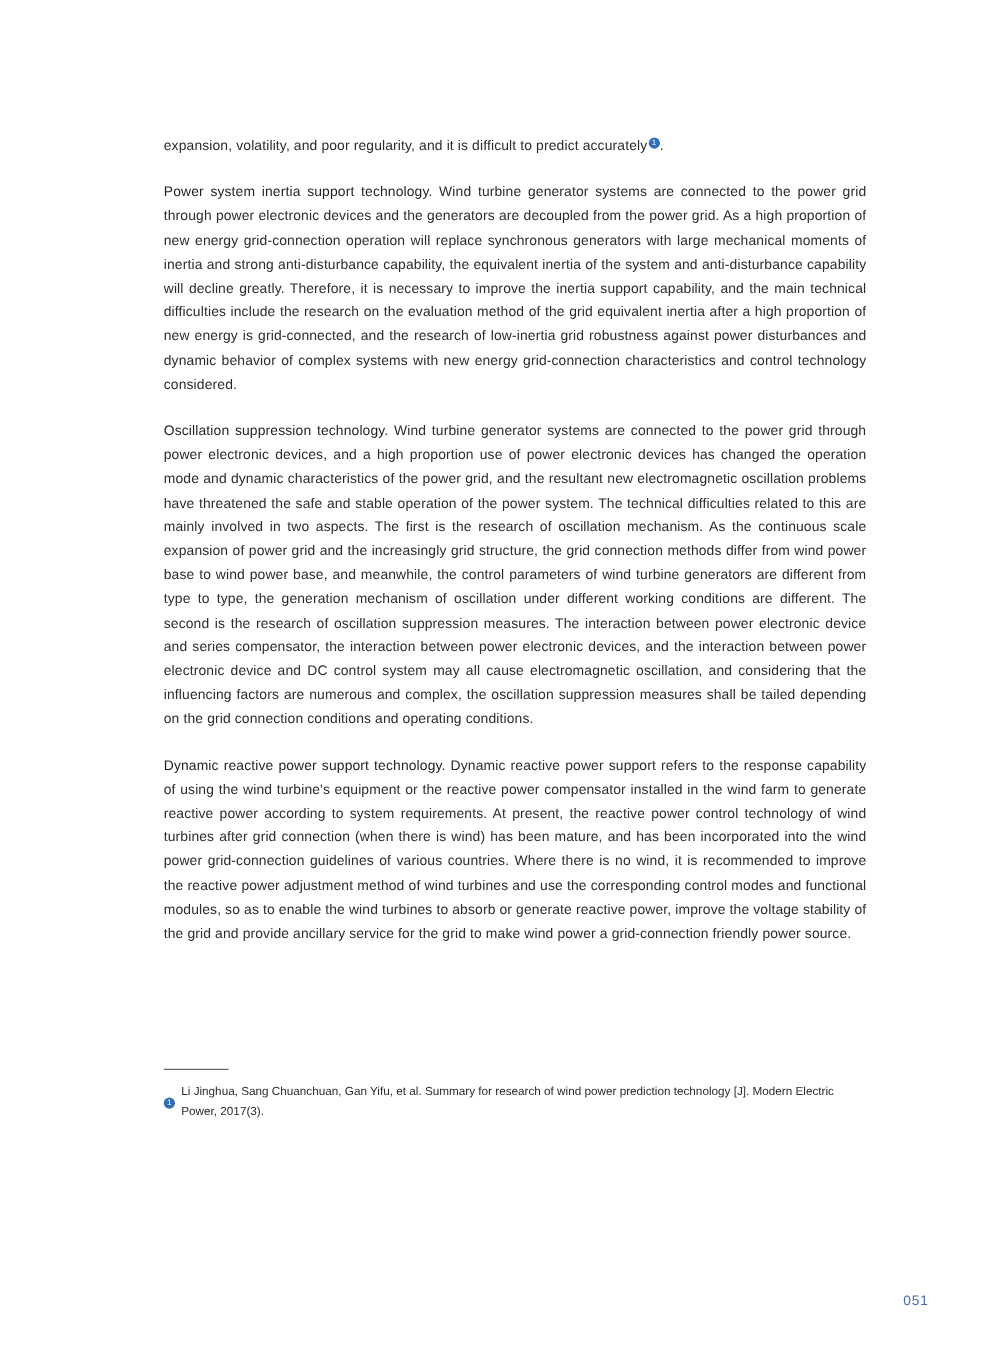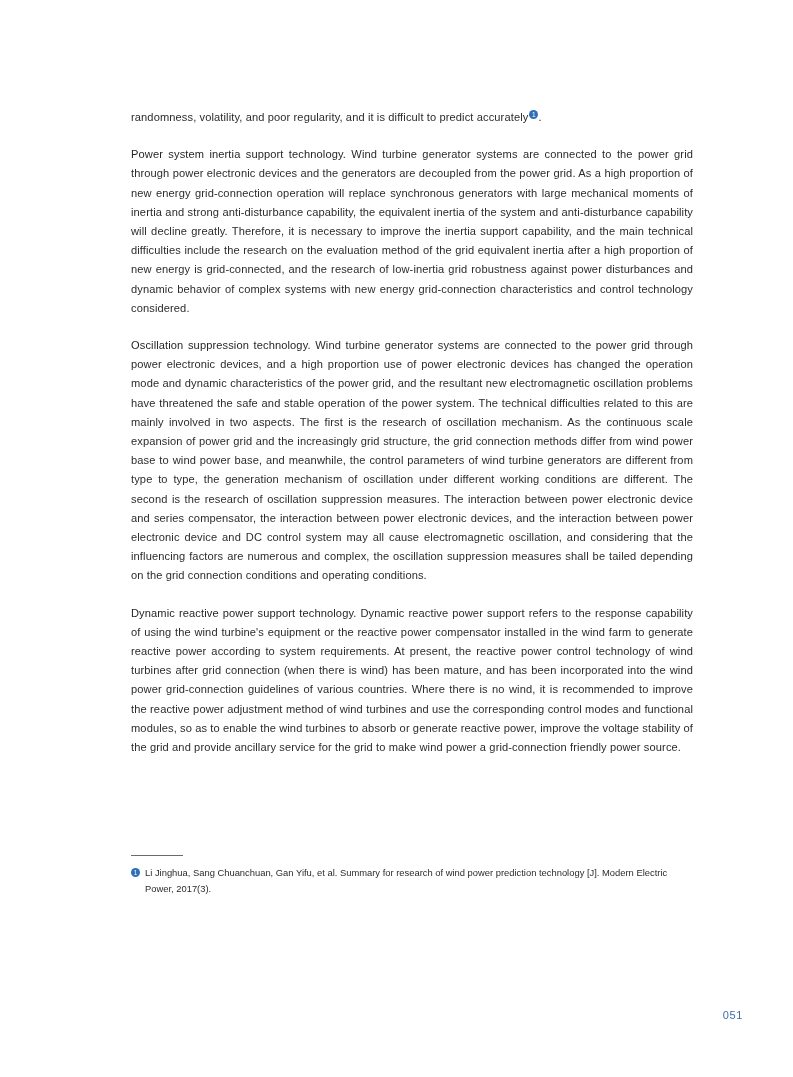--- a/index.html
+++ b/index.html
@@ -61,21 +61,21 @@
     width: 562px;
   }
   .footnote-rule {
     width: 52px;
     height: 0;
     border-top: 1px solid #6b6b6b;
     margin-bottom: 9px;
   }
   .footnote {
     display: flex;
-    align-items: flex-start;
+    align-items: center;
     font-size: 9.4px;
     line-height: 16px;
     color: #2b2b2b;
   }
   .footnote .fn-num {
     flex: 0 0 auto;
     width: 9px;
     height: 9px;
     border-radius: 50%;
     background: #2e6fb7;
@@ -85,35 +85,35 @@
     text-align: center;
     margin: 3px 5px 0 0;
   }
   .footnote .fn-text {
     flex: 1 1 auto;
     text-align: left;
   }
   .page-number {
     position: absolute;
     right: 50px;
-    bottom: 56px;
+    bottom: 30px;
     font-size: 11px;
     letter-spacing: 0.06em;
     color: #3f6ea8;
     font-weight: normal;
   }
 </style>
 </head>
 <body>
 
 <div class="page">
 
   <div class="content">
 
-    <p class="body-text"><span>randomness, volatility, and poor regularity, and it is difficult to predict accurately</span><span class="fn-marker">1</span><span>.</span></p>
+    <p class="body-text"><span>expansion, volatility, and poor regularity, and it is difficult to predict accurately</span><span class="fn-marker">1</span><span>.</span></p>
 
     <p class="body-text"><span class="lead">Power system inertia support technology.</span><span> Wind turbine generator systems are connected to the power grid through power electronic devices and the generators are decoupled from the power grid. As a high proportion of new energy grid-connection operation will replace synchronous generators with large mechanical moments of inertia and strong anti-disturbance capability, the equivalent inertia of the system and anti-disturbance capability will decline greatly. Therefore, it is necessary to improve the inertia support capability, and the main technical difficulties include the research on the evaluation method of the grid equivalent inertia after a high proportion of new energy is grid-connected, and the research of low-inertia grid robustness against power disturbances and dynamic behavior of complex systems with new energy grid-connection characteristics and control technology considered.</span></p>
 
     <p class="body-text"><span class="lead">Oscillation suppression technology.</span><span> Wind turbine generator systems are connected to the power grid through power electronic devices, and a high proportion use of power electronic devices has changed the operation mode and dynamic characteristics of the power grid, and the resultant new electromagnetic oscillation problems have threatened the safe and stable operation of the power system. The technical difficulties related to this are mainly involved in two aspects. The first is the research of oscillation mechanism. As the continuous scale expansion of power grid and the increasingly grid structure, the grid connection methods differ from wind power base to wind power base, and meanwhile, the control parameters of wind turbine generators are different from type to type, the generation mechanism of oscillation under different working conditions are different. The second is the research of oscillation suppression measures. The interaction between power electronic device and series compensator, the interaction between power electronic devices, and the interaction between power electronic device and DC control system may all cause electromagnetic oscillation, and considering that the influencing factors are numerous and complex, the oscillation suppression measures shall be tailed depending on the grid connection conditions and operating conditions.</span></p>
 
     <p class="body-text"><span class="lead">Dynamic reactive power support technology.</span><span> Dynamic reactive power support refers to the response capability of using the wind turbine's equipment or the reactive power compensator installed in the wind farm to generate reactive power according to system requirements. At present, the reactive power control technology of wind turbines after grid connection (when there is wind) has been mature, and has been incorporated into the wind power grid-connection guidelines of various countries. Where there is no wind, it is recommended to improve the reactive power adjustment method of wind turbines and use the corresponding control modes and functional modules, so as to enable the wind turbines to absorb or generate reactive power, improve the voltage stability of the grid and provide ancillary service for the grid to make wind power a grid-connection friendly power source.</span></p>
 
   </div>
 
   <div class="footnote-area">

